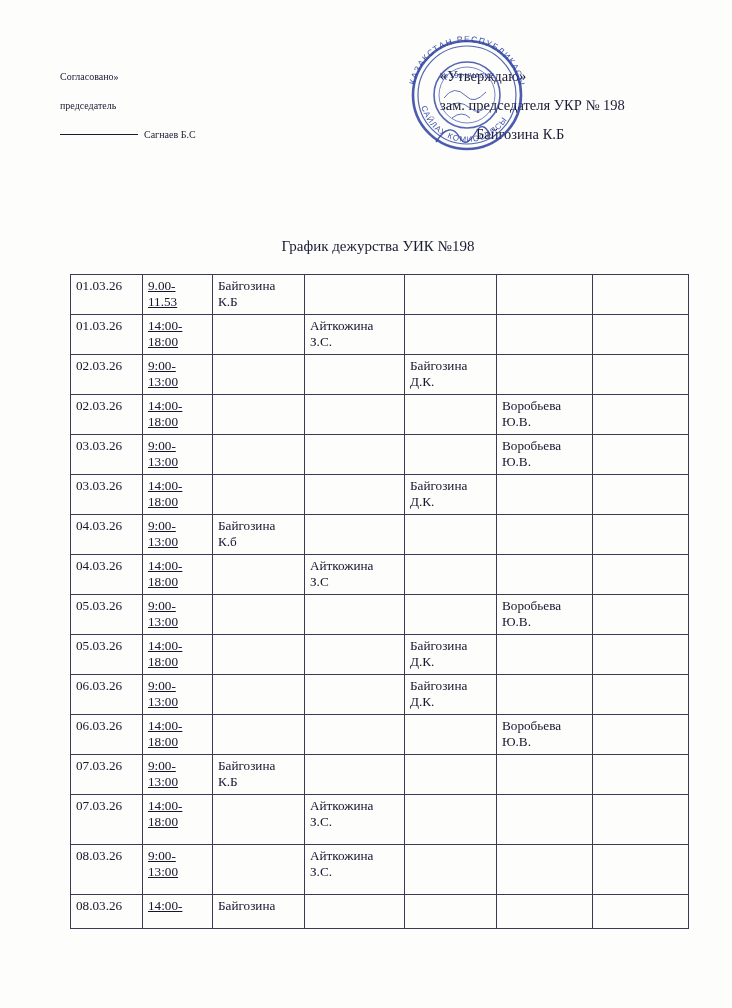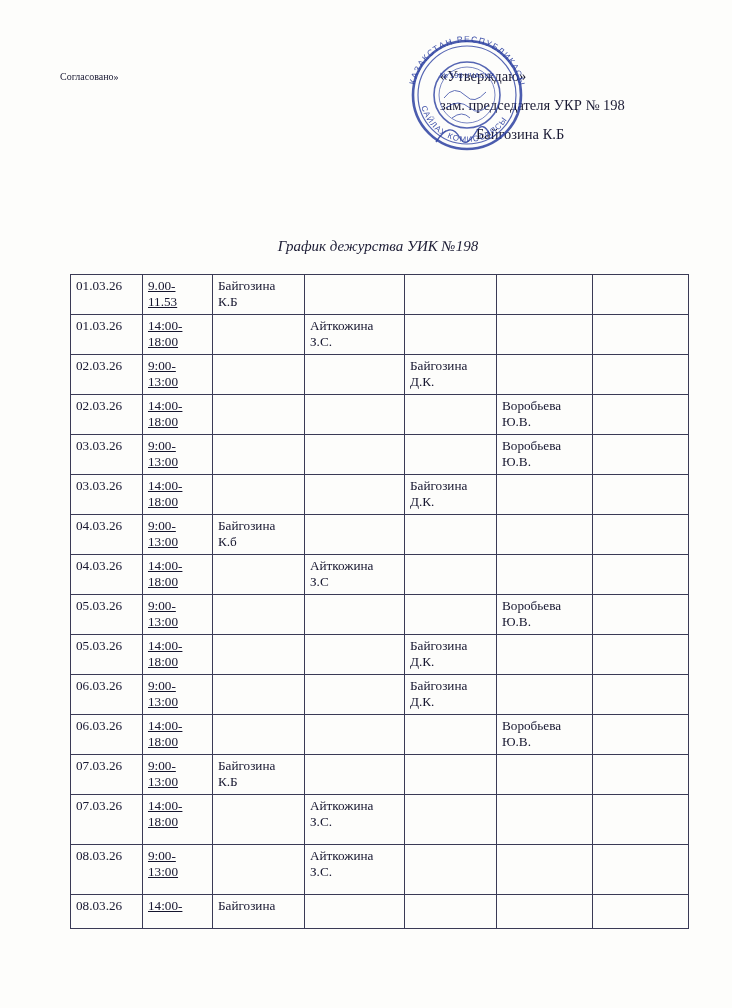--- a/index.html
+++ b/index.html
@@ -65,21 +65,20 @@
   
   .doc-title {
     position: absolute;
     left: 0;
     right: 0;
     top: 238px;
     text-align: center;
     font-size: 15px;
     color: #1a1a33;
     padding-left: 24px;
-    font-style: italic;
   }
 
   
   .schedule-wrap {
     position: absolute;
     left: 70px;
     top: 274px;
     width: 618px;
   }
   table.schedule {
@@ -108,20 +107,24 @@
   .tall { height: 50px; }
   .nm { display: block; }
 </style>
 </head>
 <body>
 
 <div class="page">
 
   <div class="header-left">
     <div>Согласовано»</div>
+    <div>председатель</div>
+    <div>
+      <span class="sign-line"></span><span>Сагнаев Б.С</span>
+    </div>
   </div>
 
   <div class="header-right">
     <div class="ln1">«Утверждаю»</div>
     <div class="ln2">зам. председателя  УКР № 198</div>
     <div class="ln3">Байгозина К.Б</div>
   </div>
 
   <div class="stamp">
     <svg width="142" height="142" viewBox="0 0 142 142" fill="none">

